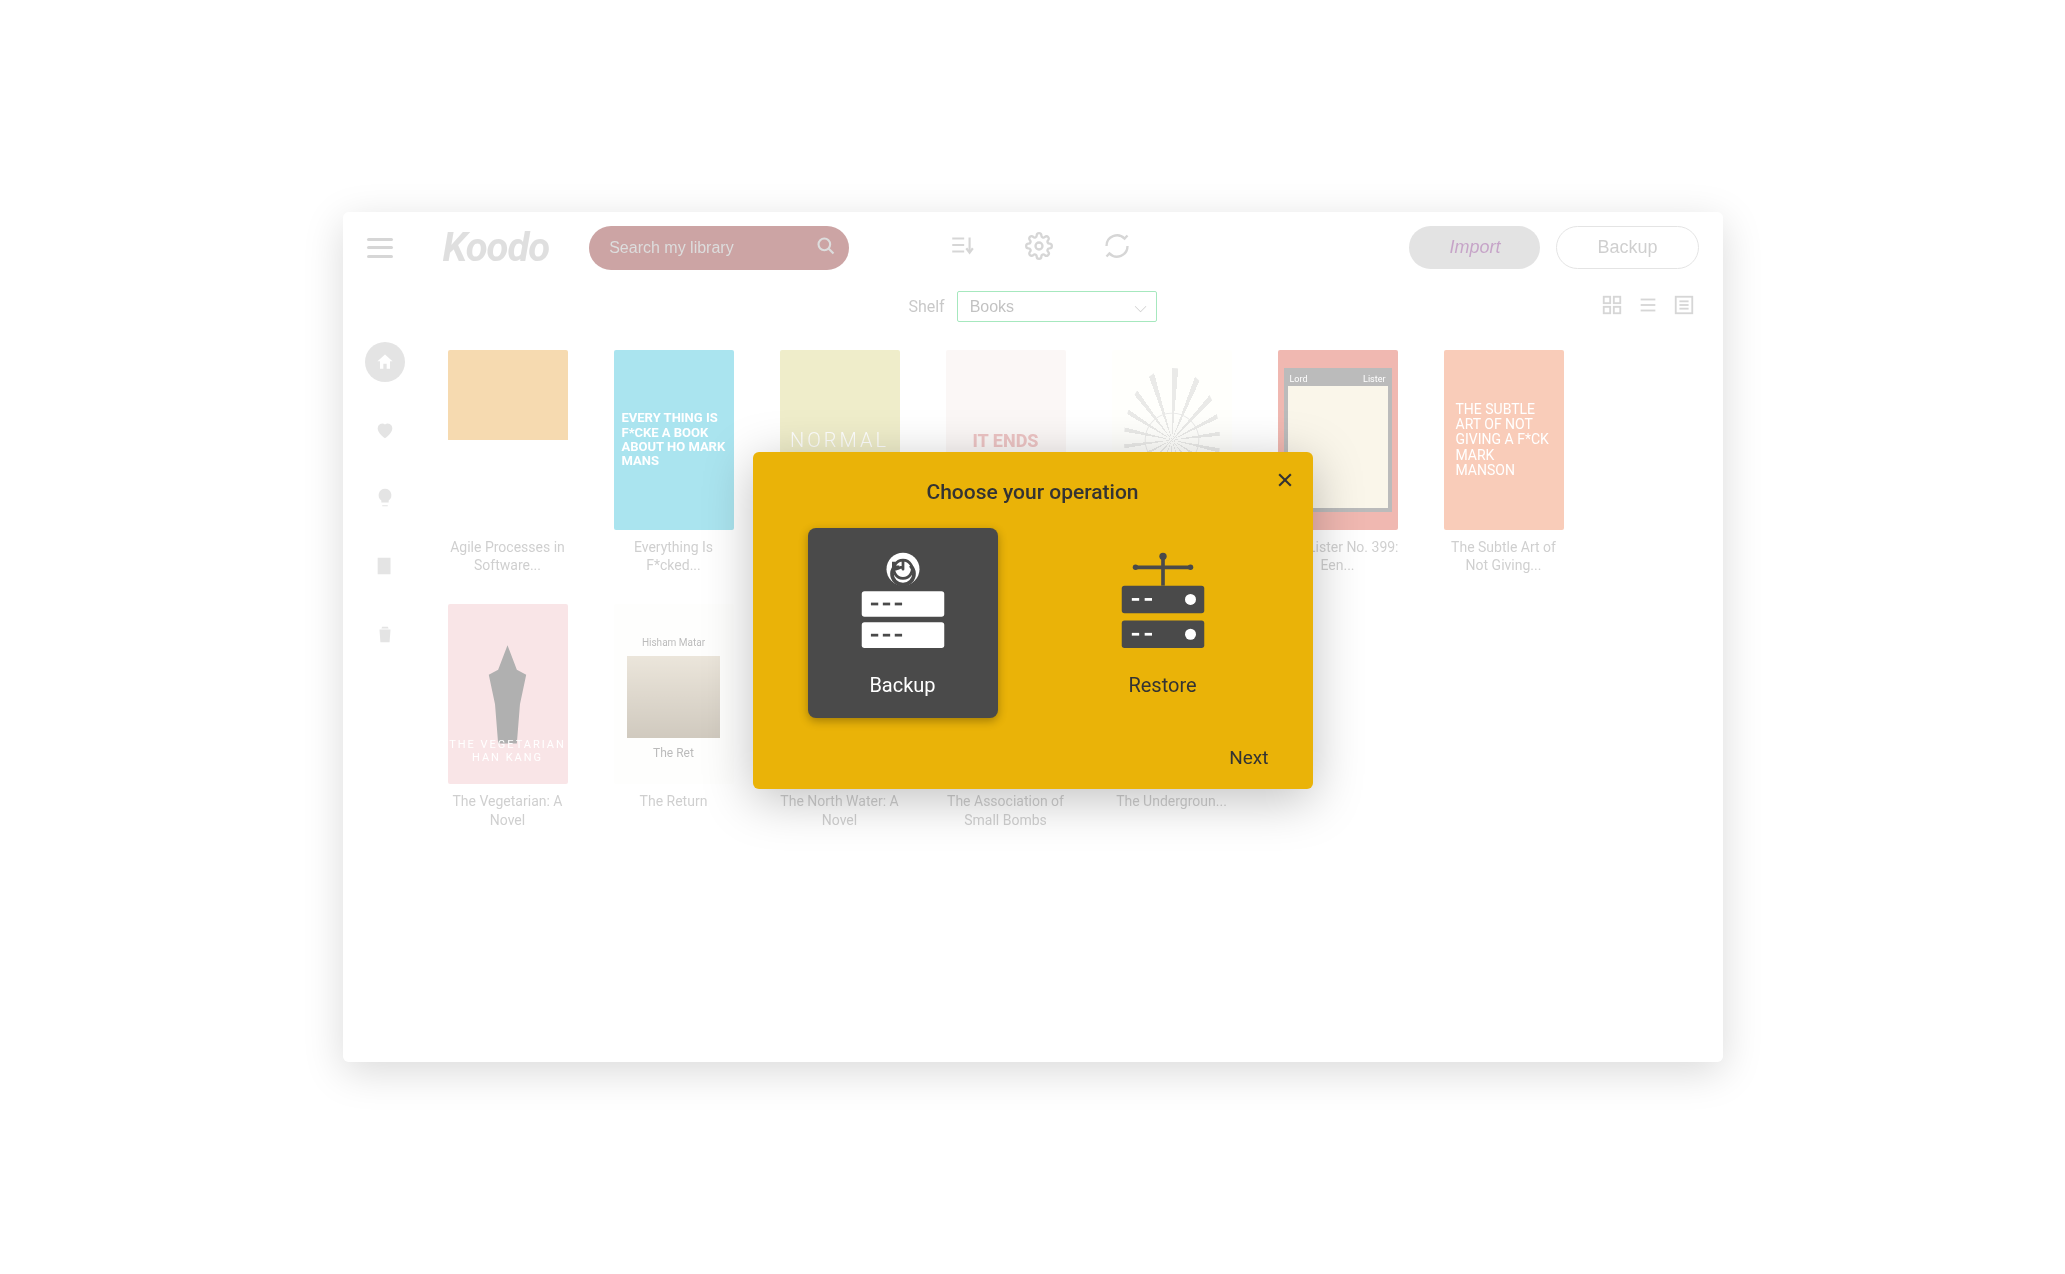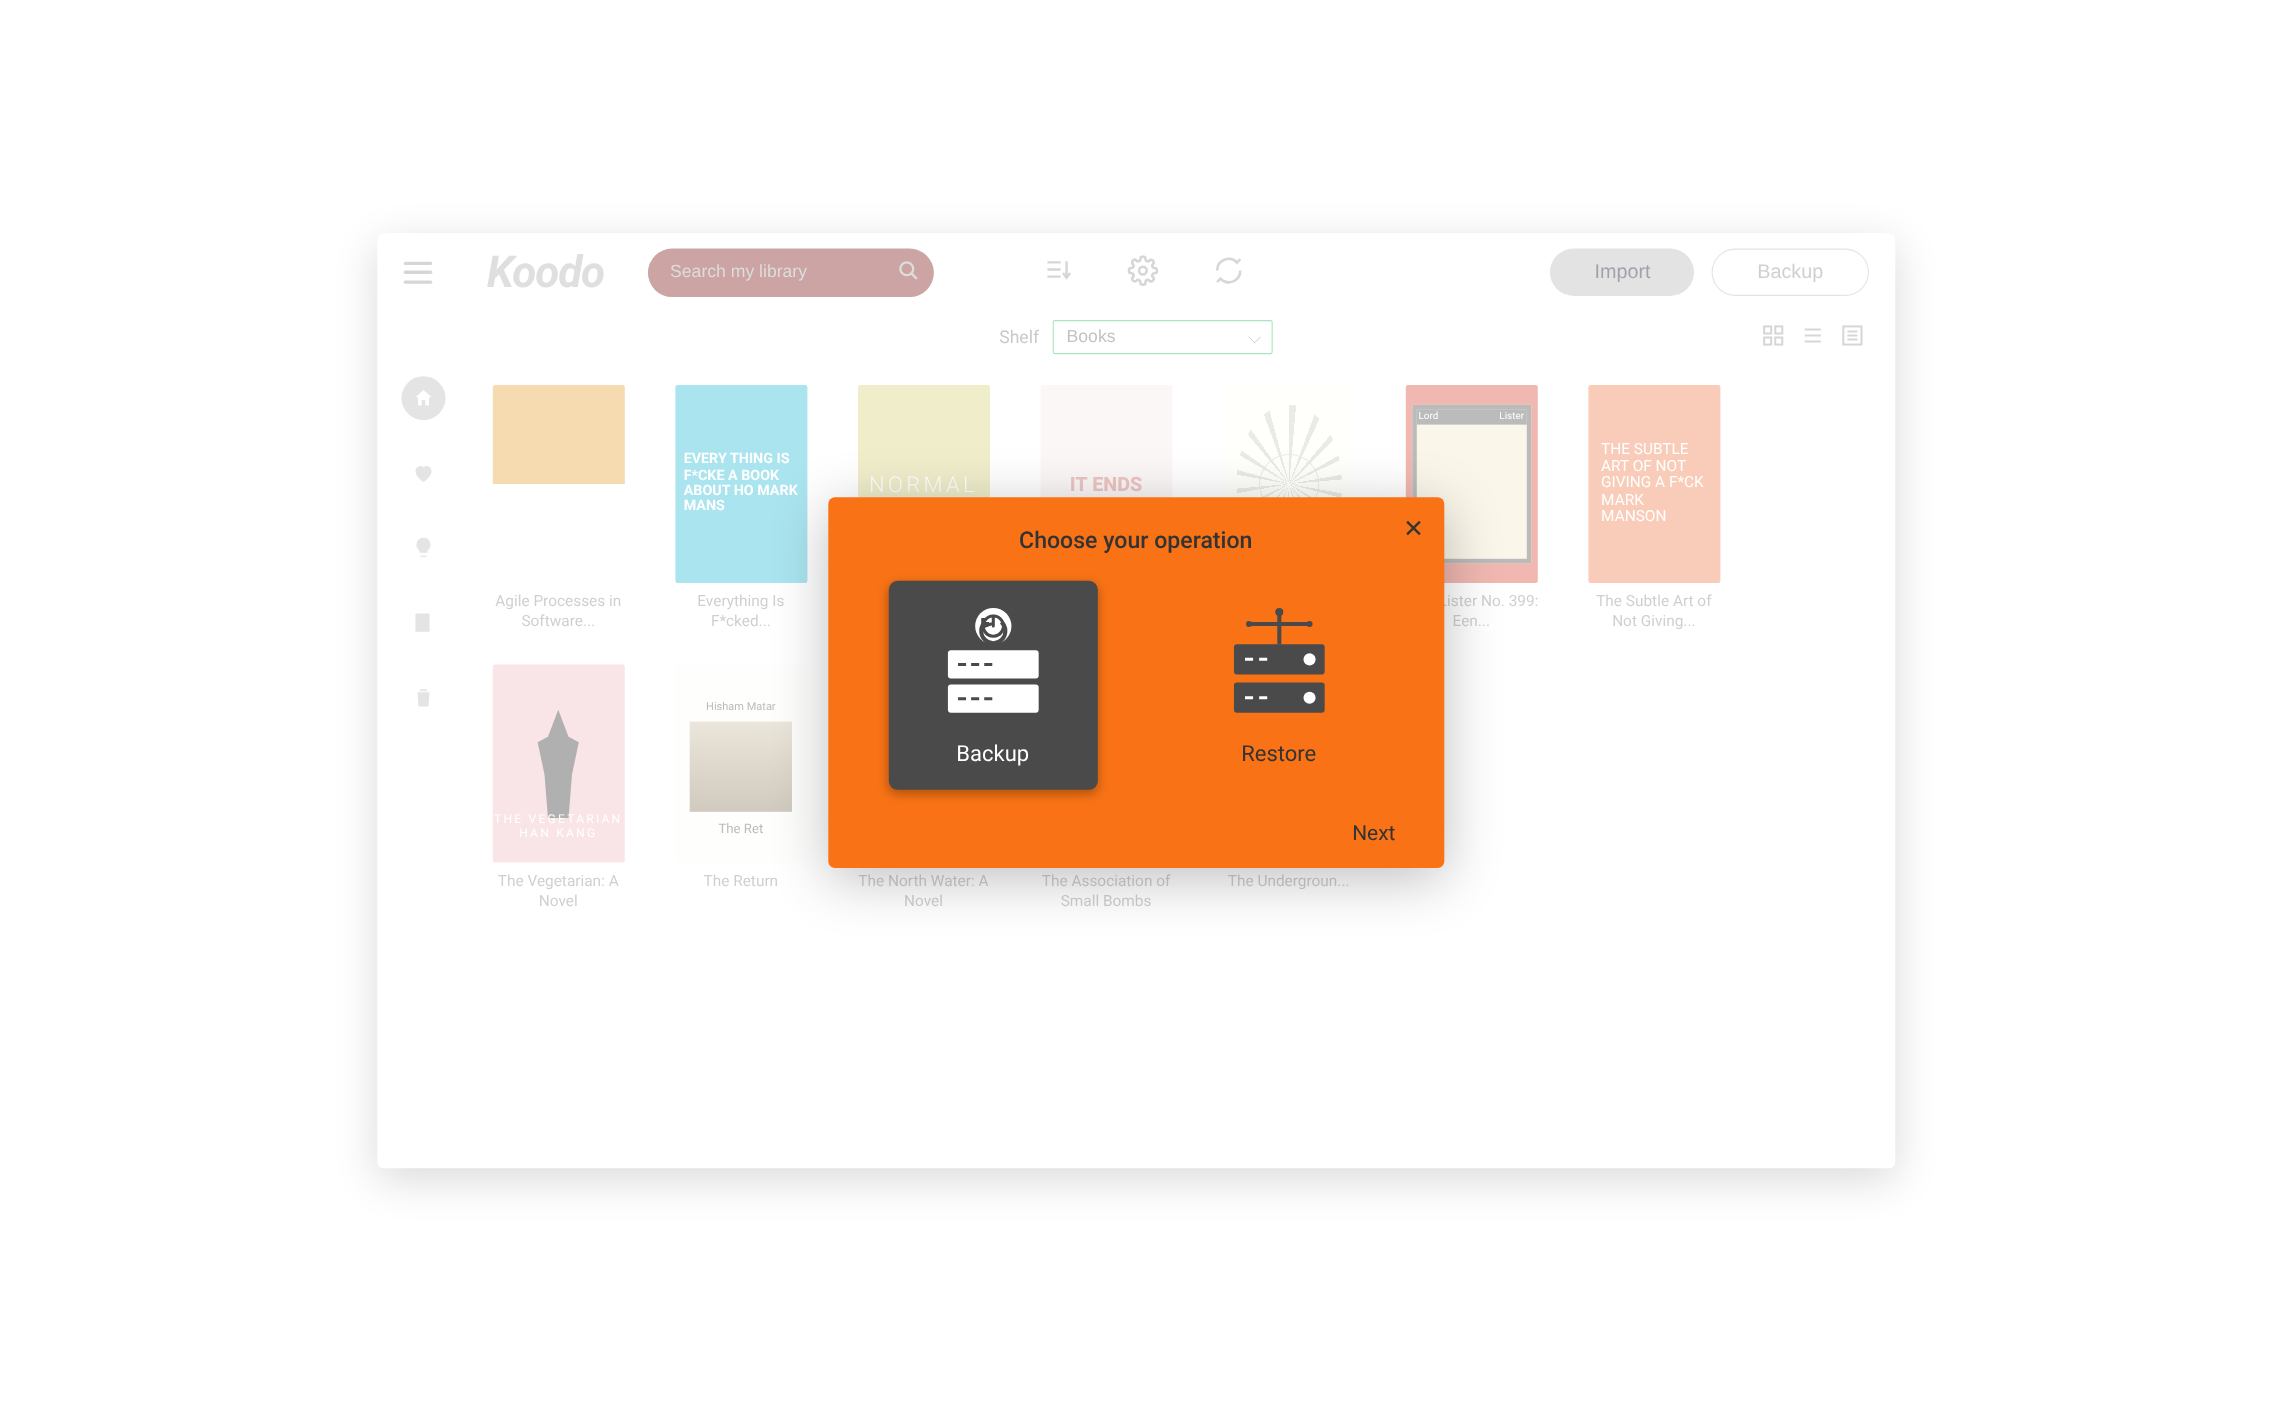--- a/index.html
+++ b/index.html
@@ -79,21 +79,21 @@
     display: flex;
     gap: 16px;
   }
   .btn {
     padding: 10px 40px;
     border-radius: 24px;
     font-size: 18px;
     cursor: pointer;
     border: none;
   }
-  .btn-import { background: #b8b8b8; color: #0f172a; }
+  .btn-import { background: #b8b8b8; color: #701a75; font-style: italic; }
   .btn-backup { background: #fff; color: #888; border: 1.5px solid #bbb; }
   
   .shelf-bar {
     display: flex;
     align-items: center;
     justify-content: center;
     padding: 8px 24px;
     position: relative;
   }
   .shelf-center { display: flex; align-items: center; gap: 12px; }
@@ -208,21 +208,21 @@
   .cover-11 .band { background:#e9b24a; height:20px; width:100%; font-size:8px; color:#333; letter-spacing:2px; display:flex; align-items:center; justify-content:center;}
   .cover-11 .tt { color:#555; font-size:13px; font-weight:700; margin-top:30px;}
   
   .modal {
     position: absolute;
     z-index: 10;
     top: 240px;
     left: 50%;
     transform: translateX(-50%);
     width: 560px;
-    background: #f97316;
+    background: #eab308;
     border-radius: 6px;
     box-shadow: 0 10px 50px rgba(0,0,0,0.25);
     padding: 28px 36px 20px;
   }
   .modal-close {
     position: absolute;
     top: 18px; right: 18px;
     cursor: pointer;
     color: #333;
   }

